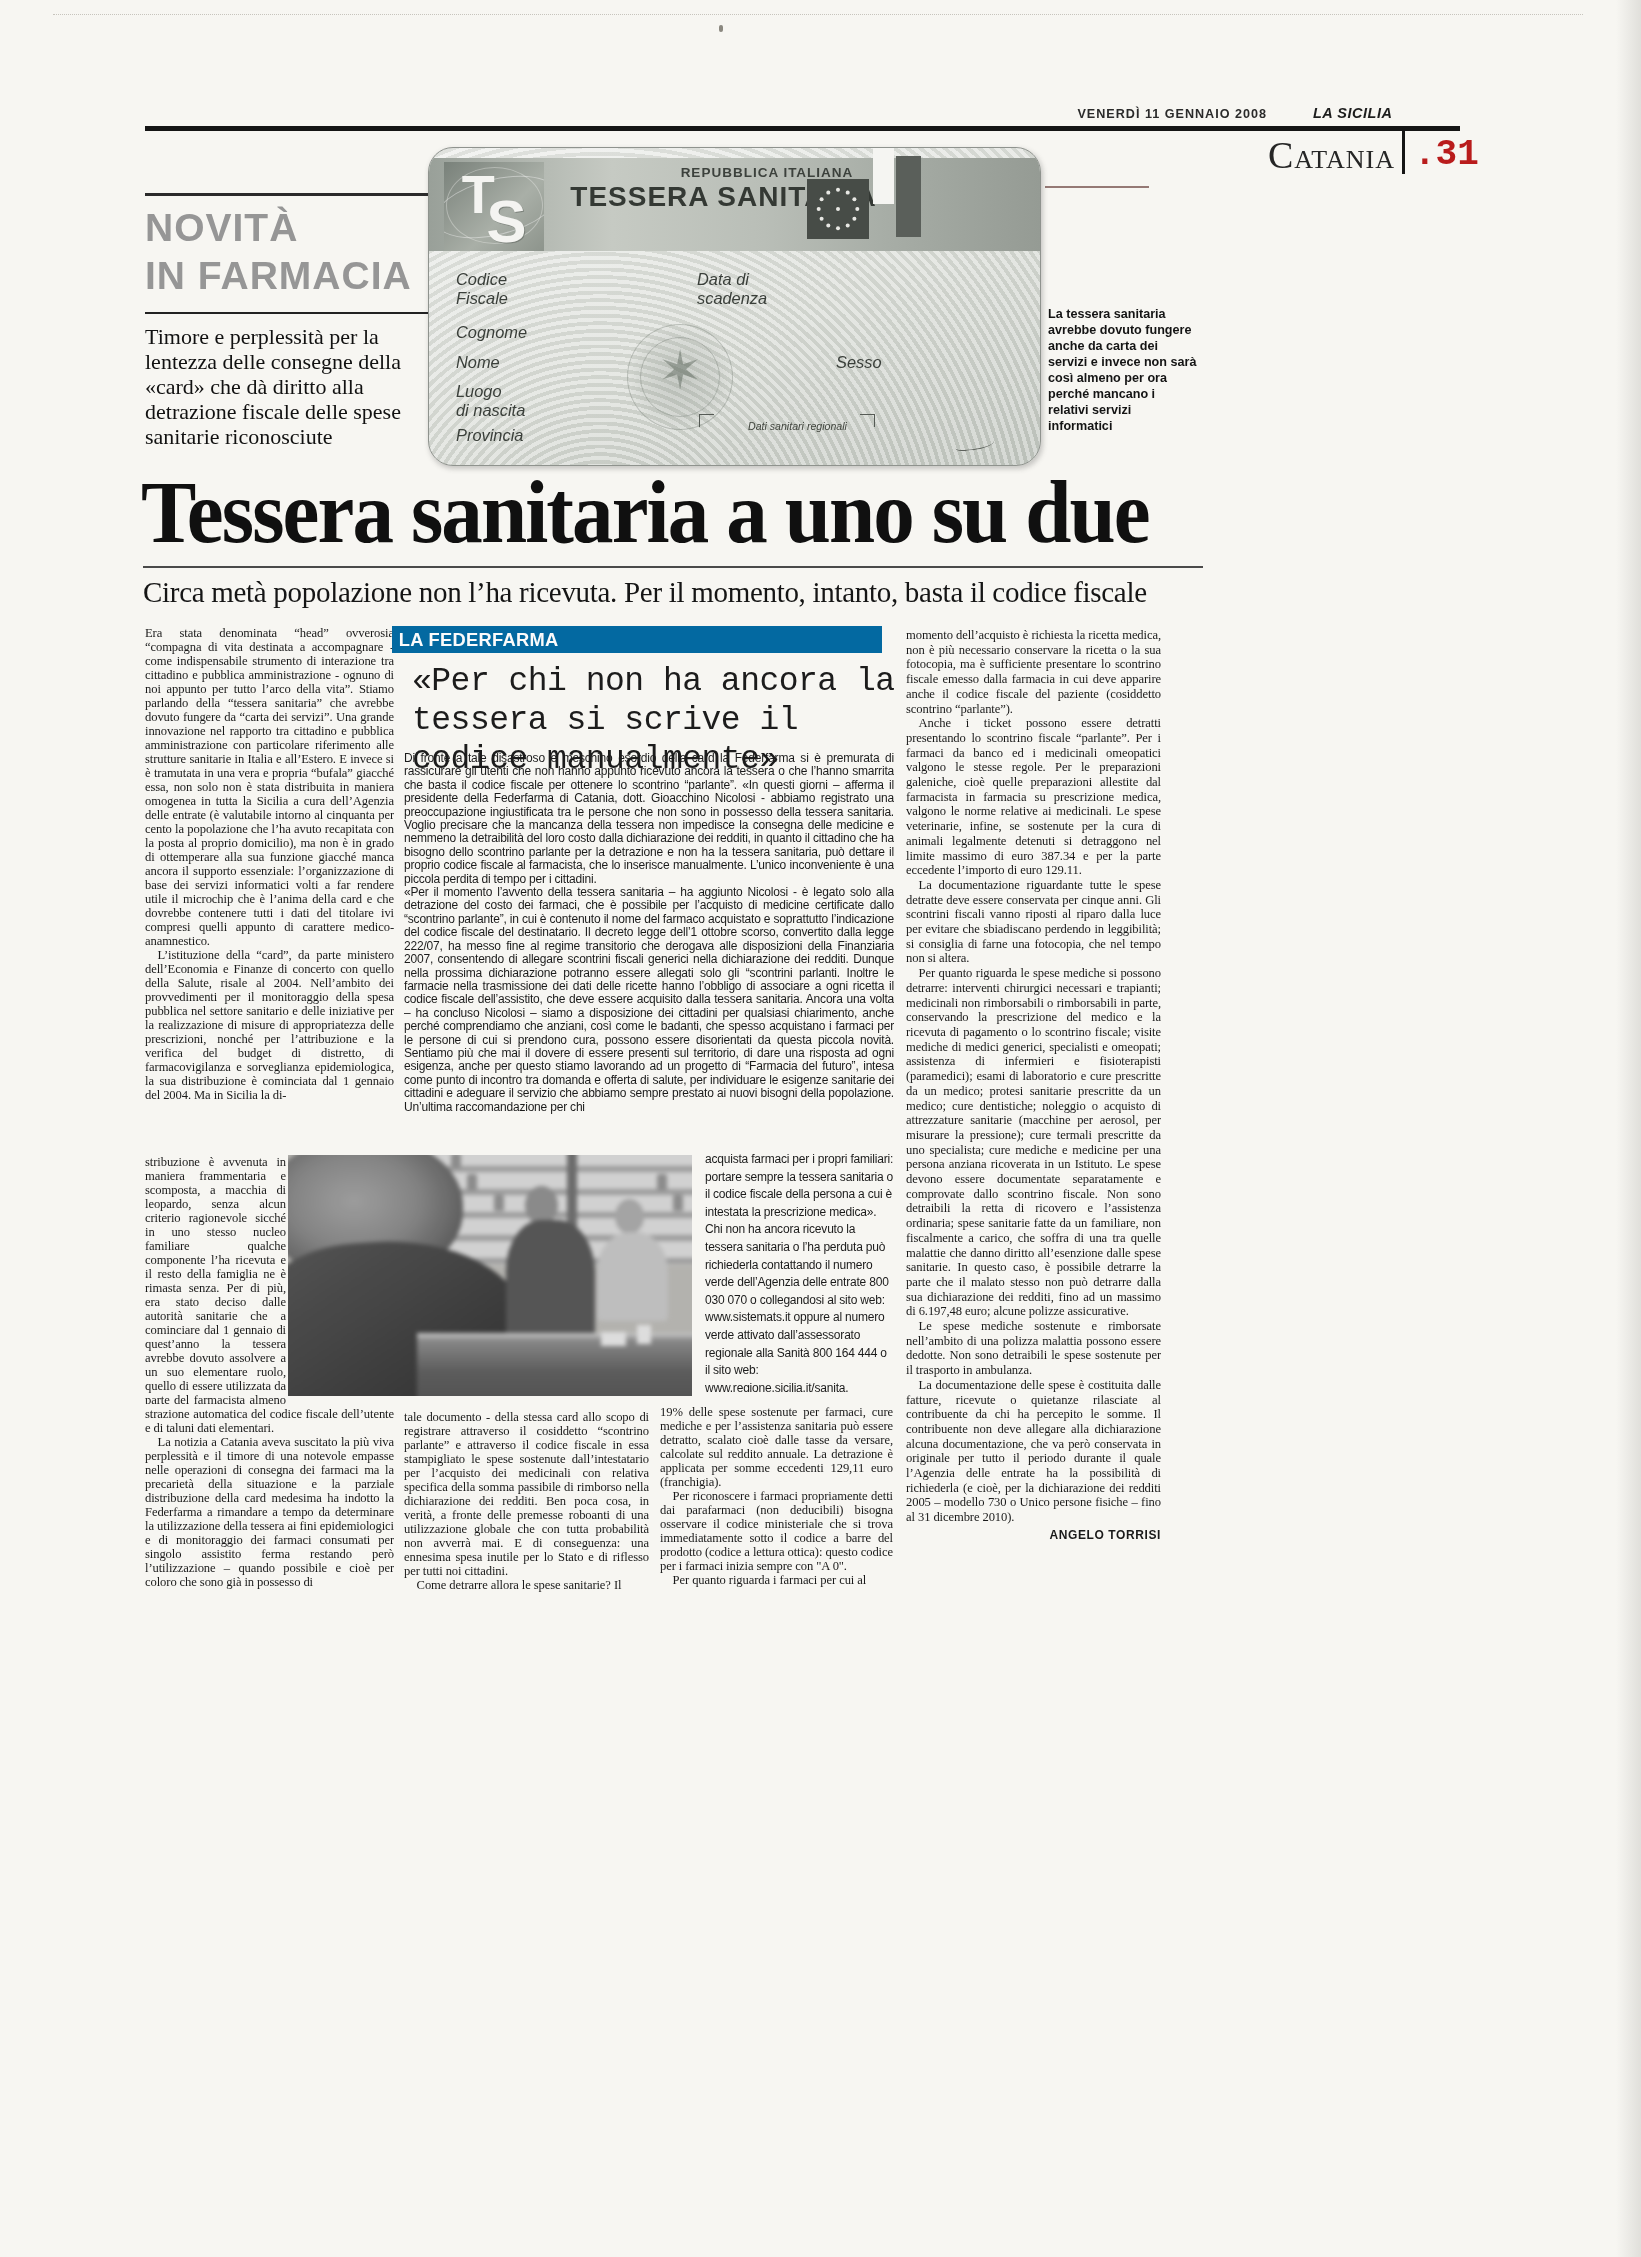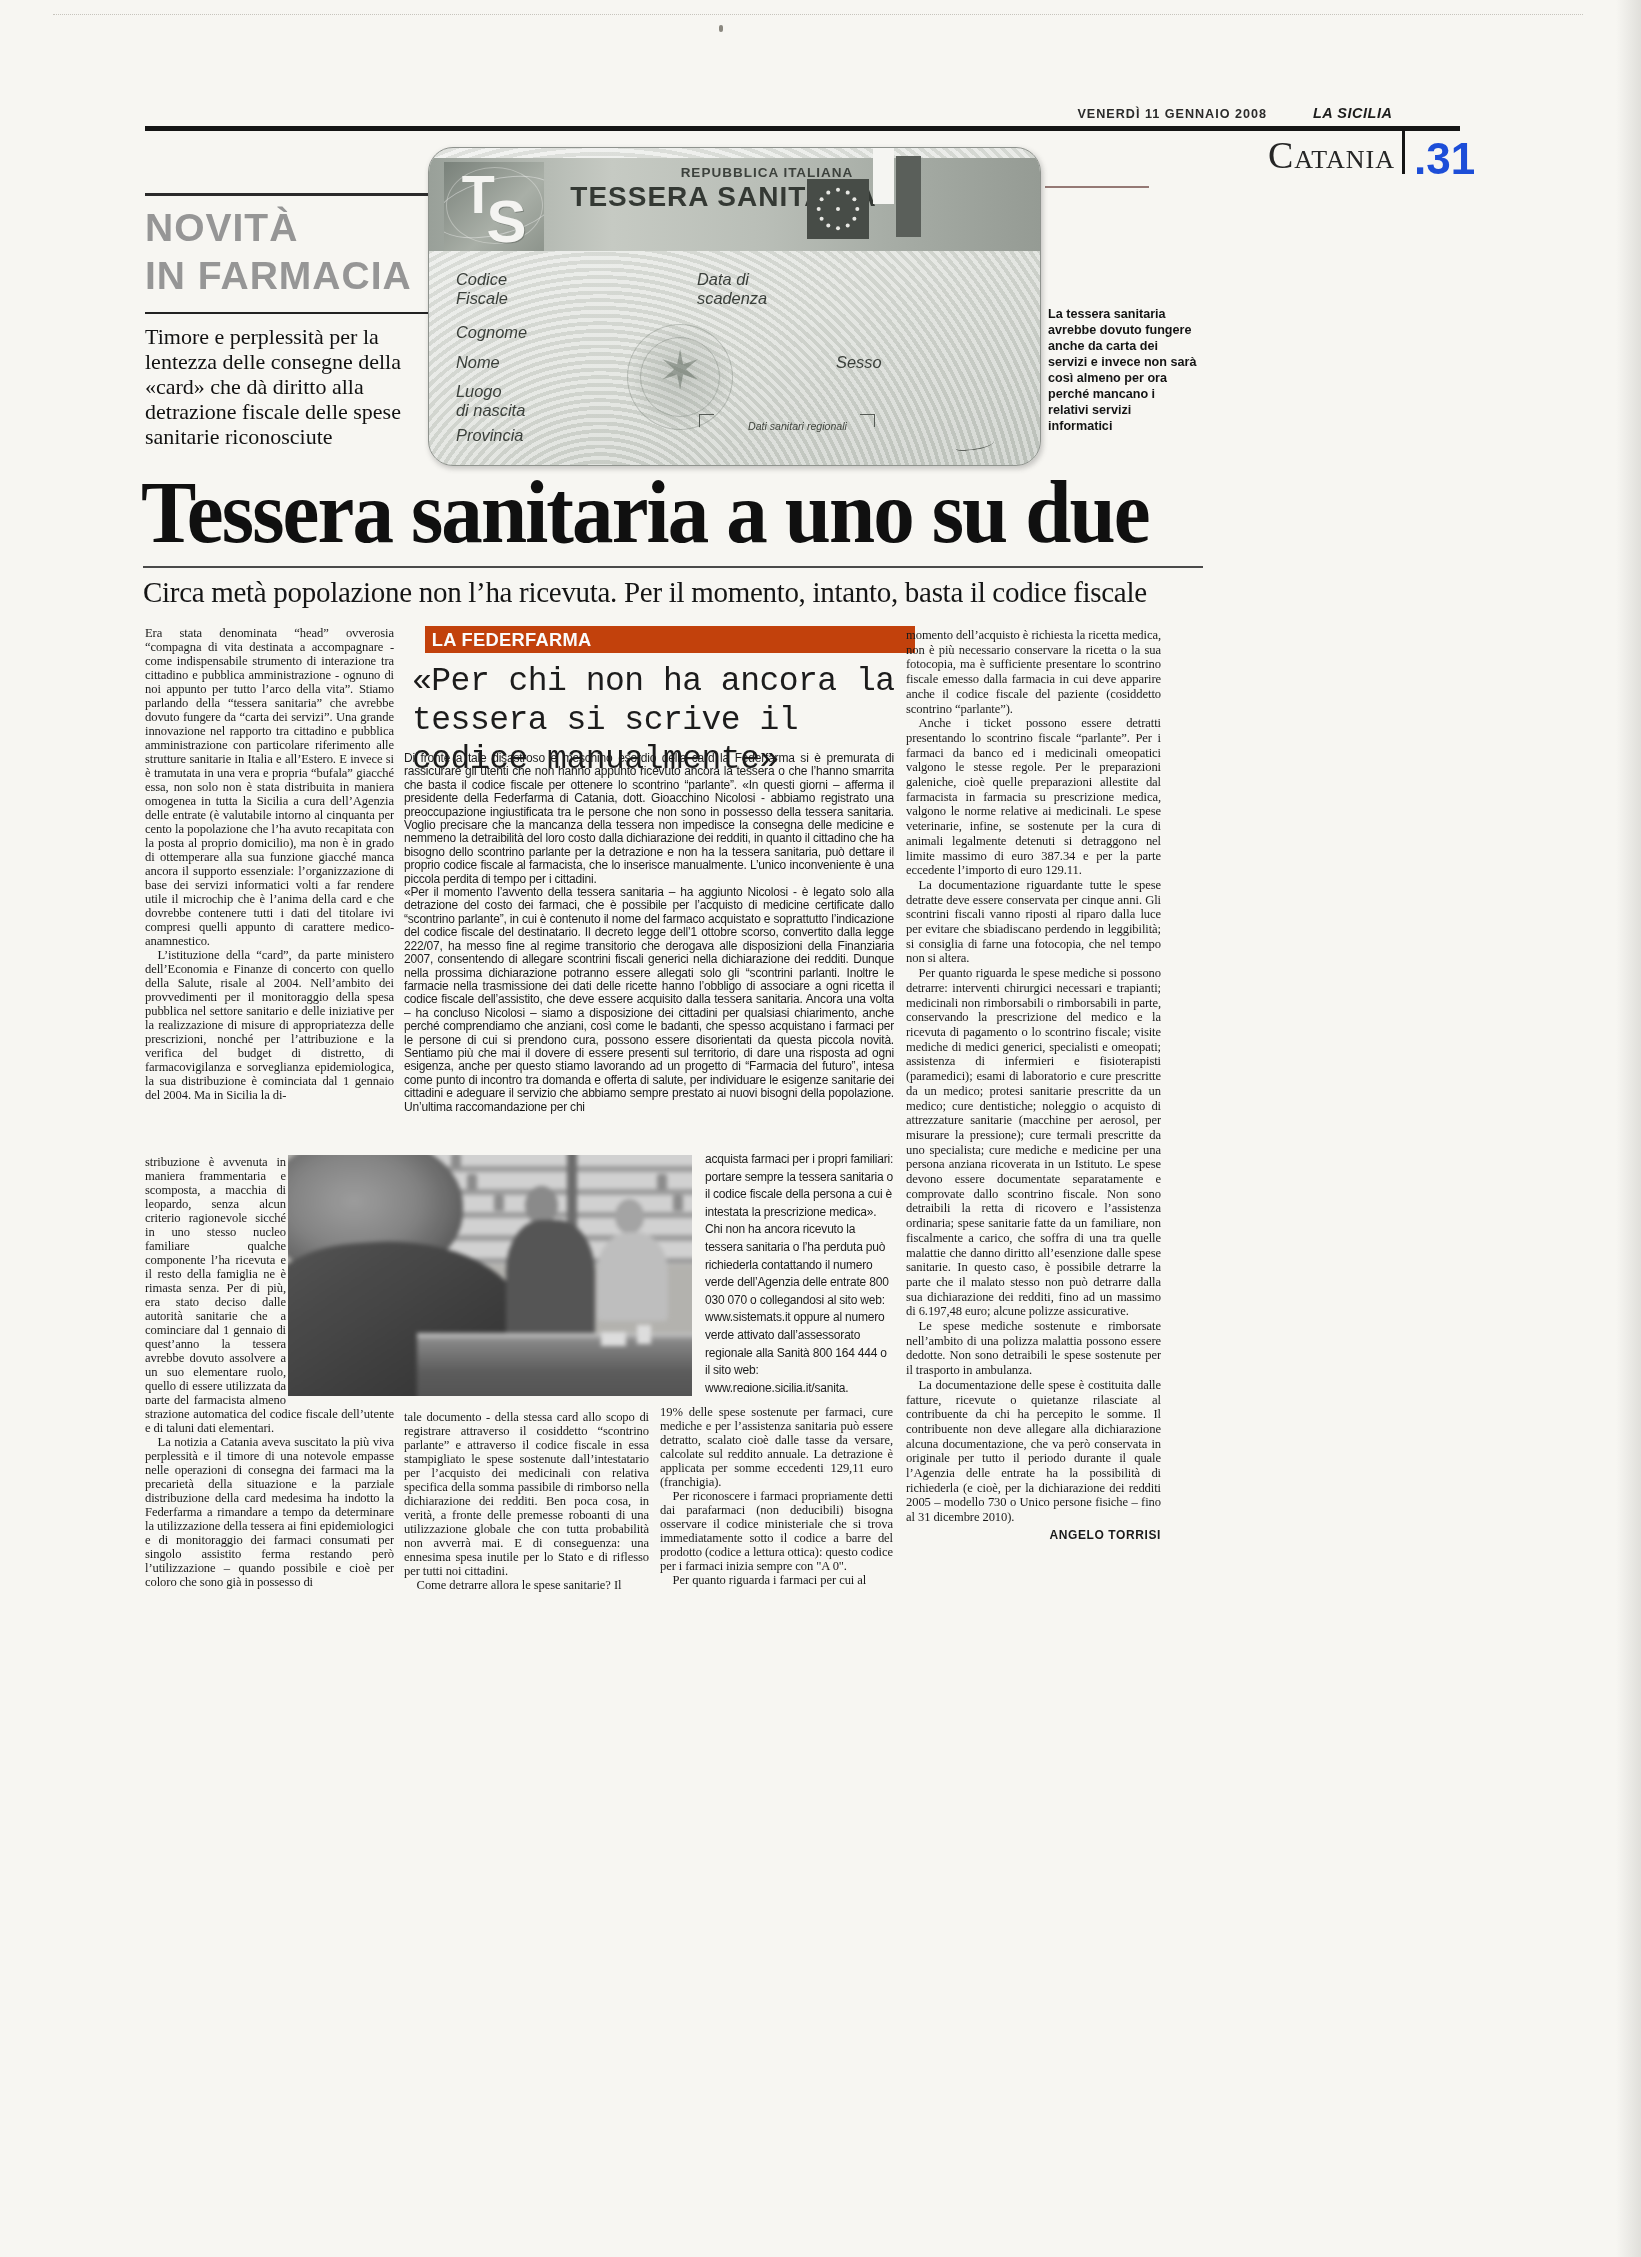--- a/index.html
+++ b/index.html
@@ -31,21 +31,21 @@
   }
   .masthead-rule { position:absolute; left:145px; top:126px; width:1315px; height:4.8px; background:#151515; }
   .masthead-vbar { position:absolute; left:1402px; top:126px; width:2.9px; height:48px; background:#151515; }
   .section-name {
     position:absolute; left:1265px; top:133px; width:130px; text-align:right;
     font-family:"Liberation Serif",serif; color:#262626; font-size:26px; letter-spacing:1px;
   }
   .section-name .bigcap { font-size:38px; }
   .page-number {
     position:absolute; left:1414px; top:134px;
-    font-family:Liberation Sans, sans-serif; font-weight:bold; font-size:44px; color:#1d4ed8;
+    font-family:Liberation Mono, monospace; font-weight:bold; font-size:36px; color:#b91c1c;
   }
 
   
   .promo-rule-top { position:absolute; left:145px; top:193px; width:301px; height:2.9px; background:#2b2b2b; }
   .promo-kicker {
     position:absolute; left:145px; top:204px; width:319px;
     font-family:"Liberation Sans",sans-serif; font-weight:bold;
     font-size:39px; line-height:1.22; letter-spacing:1px; color:#969696;
     white-space:pre-line;
   }
@@ -124,22 +124,22 @@
   
   .bodycol { position:absolute; overflow:hidden; text-align:justify; }
   .bodycol p { margin:0; text-indent:12.6px; }
   .bodycol p:first-child { text-indent:12.6px; }
   .bodycol.no-first-indent p:first-child { text-indent:0; }
   .serifcol { font-family:"Liberation Serif",serif; font-size:12.6px; line-height:14px; letter-spacing:-0.1px; color:#1a1a1a; }
   .col5 { line-height:14.7px; }
 
   
   .federfarma-kicker-bar {
-    position:absolute; left:425px; top:626px; width:490px; height:27px;
-    background:#c2410c; color:#fbfbfb;
+    position:absolute; left:392px; top:626px; width:490px; height:27px;
+    background:#0369a1; color:#fbfbfb;
     font-family:"Liberation Sans",sans-serif; font-weight:bold; font-size:18.3px;
     line-height:27px; padding-left:6.8px; letter-spacing:0.3px;
   }
   .federfarma-headline {
     position:absolute; left:412px; top:662px; width:483px;
     font-family:Liberation Mono, monospace; font-size:33px; line-height:39px;
     letter-spacing:-0.5px; color:#1c1c1c;
   }
   .federfarma-body {
     position:absolute; left:404px; top:752px; width:490px; height:396px; overflow:hidden;

